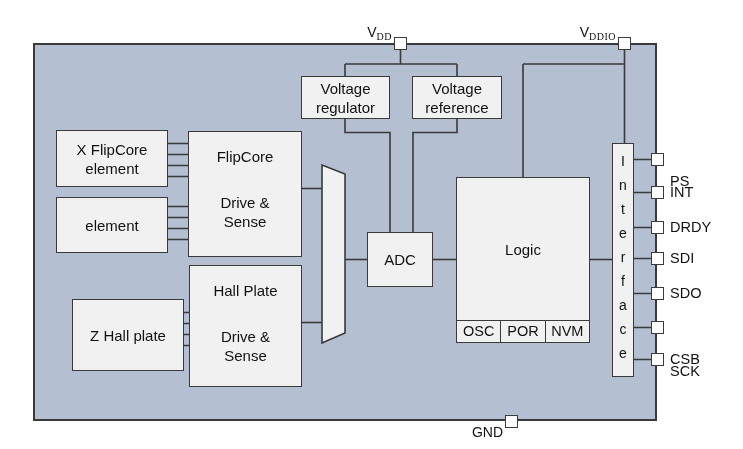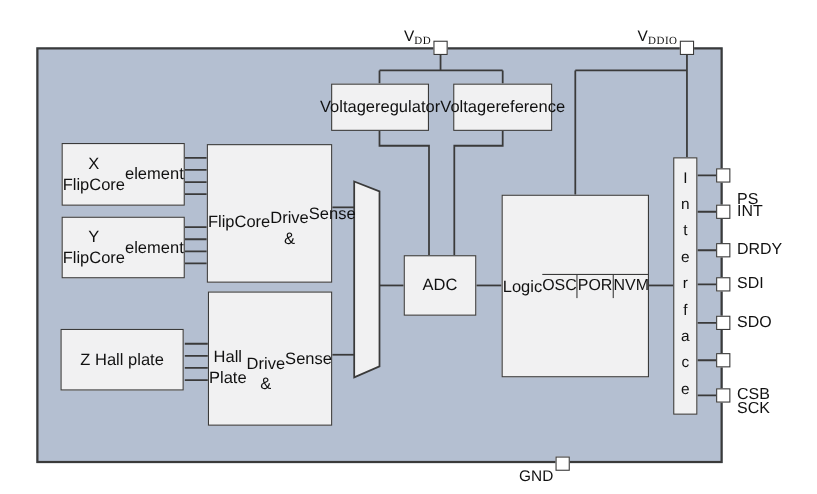--- a/index.html
+++ b/index.html
@@ -17,21 +17,21 @@
   .chip{
     position:absolute;left:33px;top:43px;width:620px;height:374px;
     background:var(--chip-fill);border:2px solid var(--line);
   }
   svg.wires{position:absolute;left:0;top:0;pointer-events:none;}
   svg.wires path{stroke:var(--line);stroke-width:1.6;fill:none;}
   svg.wires polygon{fill:var(--block-fill);stroke:var(--line);stroke-width:1.6;}
   .blk{
     position:absolute;background:var(--block-fill);
     border:1.5px solid var(--line);box-sizing:border-box;
-    display:flex;align-items:center;justify-content:center;
+    display:flex;flex-direction:column;align-items:center;justify-content:center;
     font-size:15px;line-height:19px;text-align:center;
   }
   .blk .t-line{display:block;}
   .ds-box{justify-content:flex-start;}
   .ds-box .ds-title{margin-top:15px;}
   .ds-box .ds-sub{margin-top:27px;}
   .logic-box{justify-content:flex-start;padding:0;}
   .logic-main{flex:1;display:flex;align-items:center;justify-content:center;width:100%;}
   .logic-subrow{
     display:flex;width:100%;height:22px;box-sizing:border-box;
@@ -86,24 +86,23 @@
     <path d="M634 159.5 H651 M634 192.5 H651 M634 227.5 H651 M634 258.5 H651 M634 293.5 H651 M634 327.5 H651 M634 359.5 H651"></path>
 
     <polygon points="322,165 345,174 345,333 322,343"></polygon>
   </svg>
 
   <div class="blk" style="left:56px;top:130px;width:112px;height:57px;">
     <span class="t-line">X FlipCore</span>
     <span class="t-line">element</span>
   </div>
   <div class="blk" style="left:56px;top:197px;width:112px;height:56px;">
-    <span class="t-line">Y FlipCore</span>
     <span class="t-line">element</span>
   </div>
-  <div class="blk" style="left:55px;top:299px;width:112px;height:56px;text-align:center;">
+  <div class="blk" style="left:72px;top:299px;width:112px;height:72px;text-align:center;">
     <span class="t-line">Z Hall plate</span>
   </div>
 
   <div class="blk ds-box" style="left:188px;top:131px;width:114px;height:126px;">
     <span class="t-line ds-title">FlipCore</span>
     <span class="t-line ds-sub">Drive &amp;</span>
     <span class="t-line">Sense</span>
   </div>
   <div class="blk ds-box" style="left:189px;top:265px;width:113px;height:122px;">
     <span class="t-line ds-title">Hall Plate</span>

